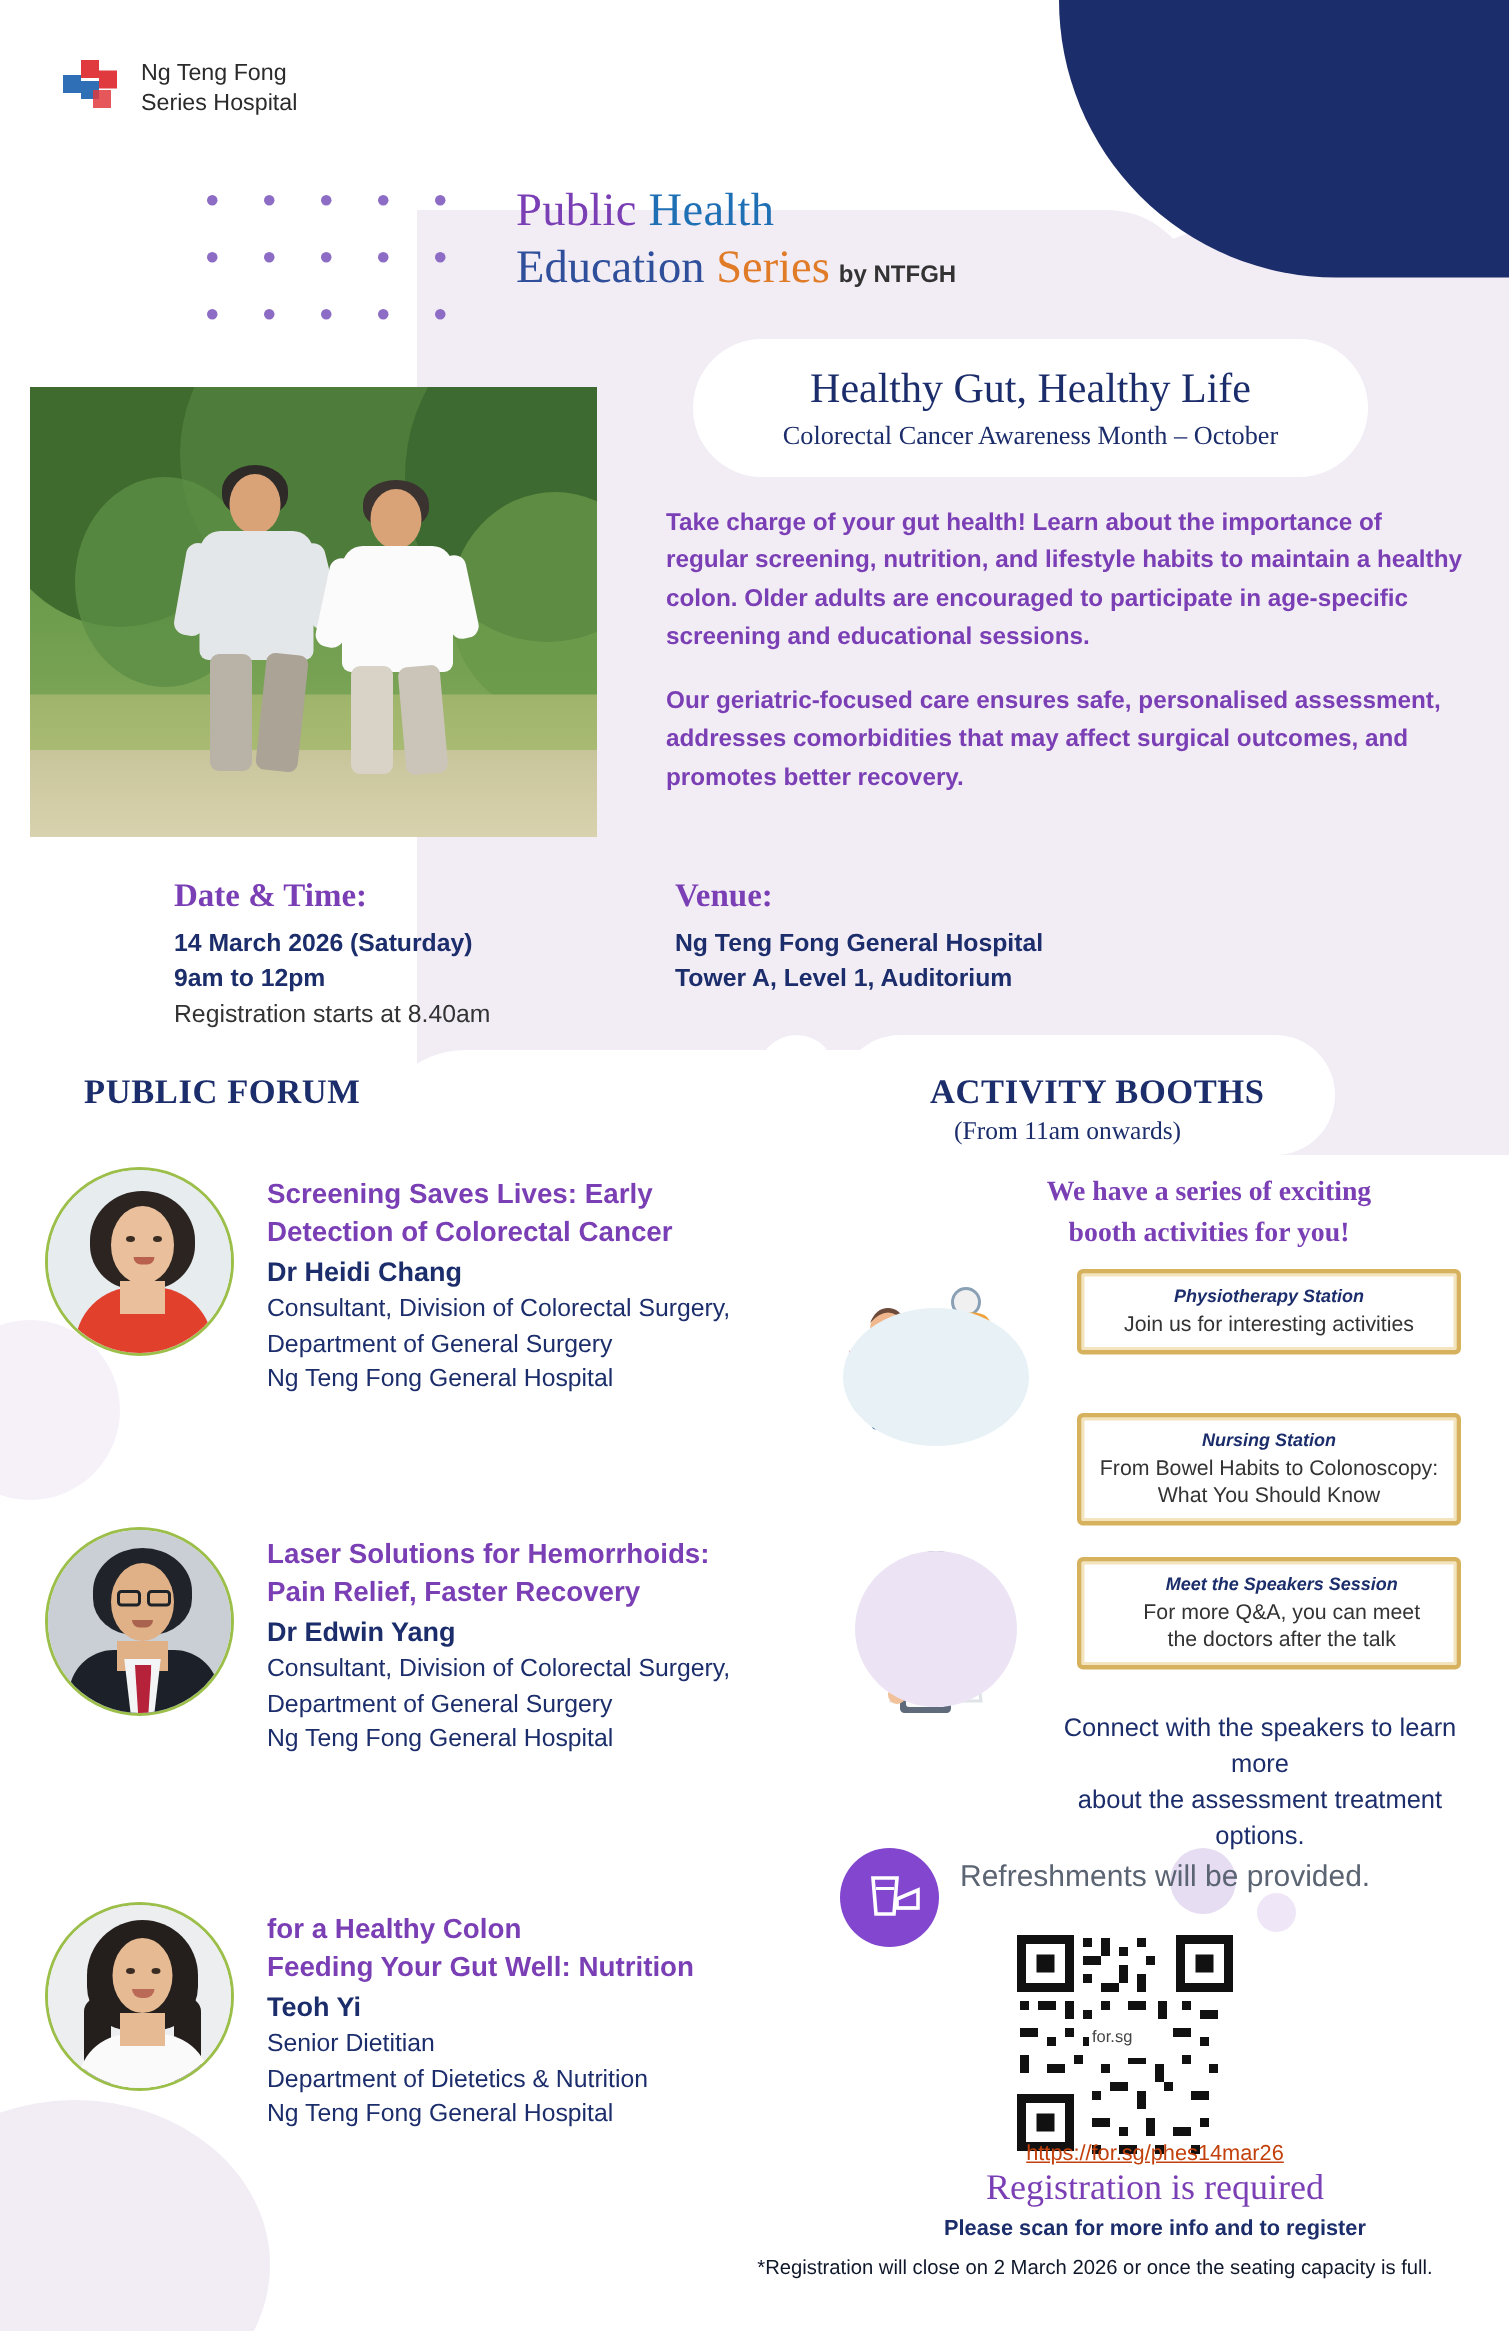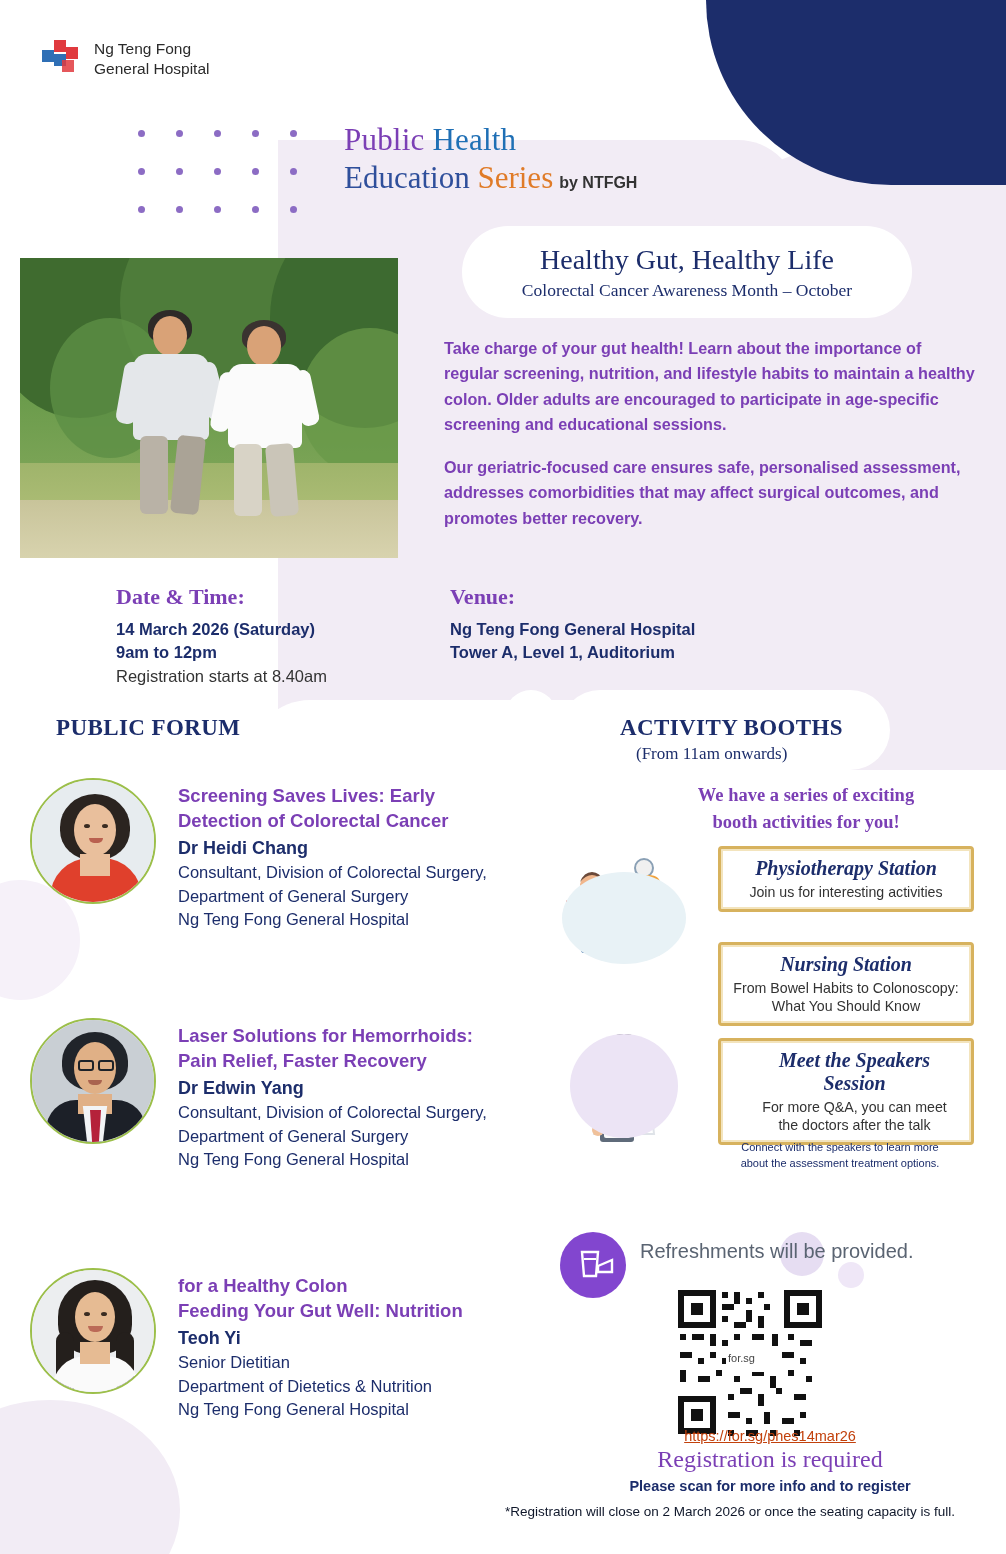--- a/index.html
+++ b/index.html
@@ -266,29 +266,29 @@
     position: absolute; z-index: 6;
     width: 256px;
     border: 3px solid #d7b25e;
     background: #ffffff;
     border-radius: 4px;
     padding: 8px 10px;
     text-align: center;
     box-shadow: 0 0 0 2px #f3e4bd inset;
   }
   .booth-card .bc-title {
-    font-family: Liberation Serif, serif;
-    font-size: 20px; font-weight: bold; font-style: italic;
+    font-family: Liberation Sans, sans-serif;
+    font-size: 12px; font-weight: bold; font-style: italic;
     color: #1c2d6b; margin-bottom: 3px;
   }
   .booth-card .bc-text { font-size: 14.2px; color: #333; line-height: 1.28; }
   .booth-note {
     position: absolute; left: 690px; top: 1140px; width: 300px;
     z-index: 6; text-align: center;
-    font-size: 11px; color: #1c2d6b; line-height: 1.42;
+    font-size: 17px; color: #1c2d6b; line-height: 1.42;
   }
 
   
   .ref-icon {
     position: absolute; left: 560px; top: 1232px;
     width: 66px; height: 66px; border-radius: 50%;
     background: #8246cf; z-index: 6;
   }
   .ref-text {
     position: absolute; left: 640px; top: 1240px; z-index: 6;
@@ -357,21 +357,21 @@
     <svg width="44" height="42" viewBox="0 0 44 42">
       <rect x="14" y="2" width="12" height="12" fill="#e03a3e"></rect>
       <rect x="26" y="9" width="12" height="12" fill="#e03a3e"></rect>
       <rect x="14" y="16" width="12" height="12" fill="#2f6fb5"></rect>
       <rect x="2" y="12" width="12" height="12" fill="#2f6fb5"></rect>
       <rect x="22" y="22" width="12" height="12" fill="#e03a3e" opacity=".85"></rect>
     </svg>
   </div>
   <div class="logo-text">
     <div>Ng Teng Fong</div>
-    <div>General Hospital</div>
+    <div>Series Hospital</div>
   </div>
 </div>
 
 <div class="dots-grid">
   <span class="dot" style="left:0px;top:8px"></span>
   <span class="dot" style="left:38px;top:8px"></span>
   <span class="dot" style="left:76px;top:8px"></span>
   <span class="dot" style="left:114px;top:8px"></span>
   <span class="dot" style="left:152px;top:8px"></span>
   <span class="dot" style="left:0px;top:46px"></span>

